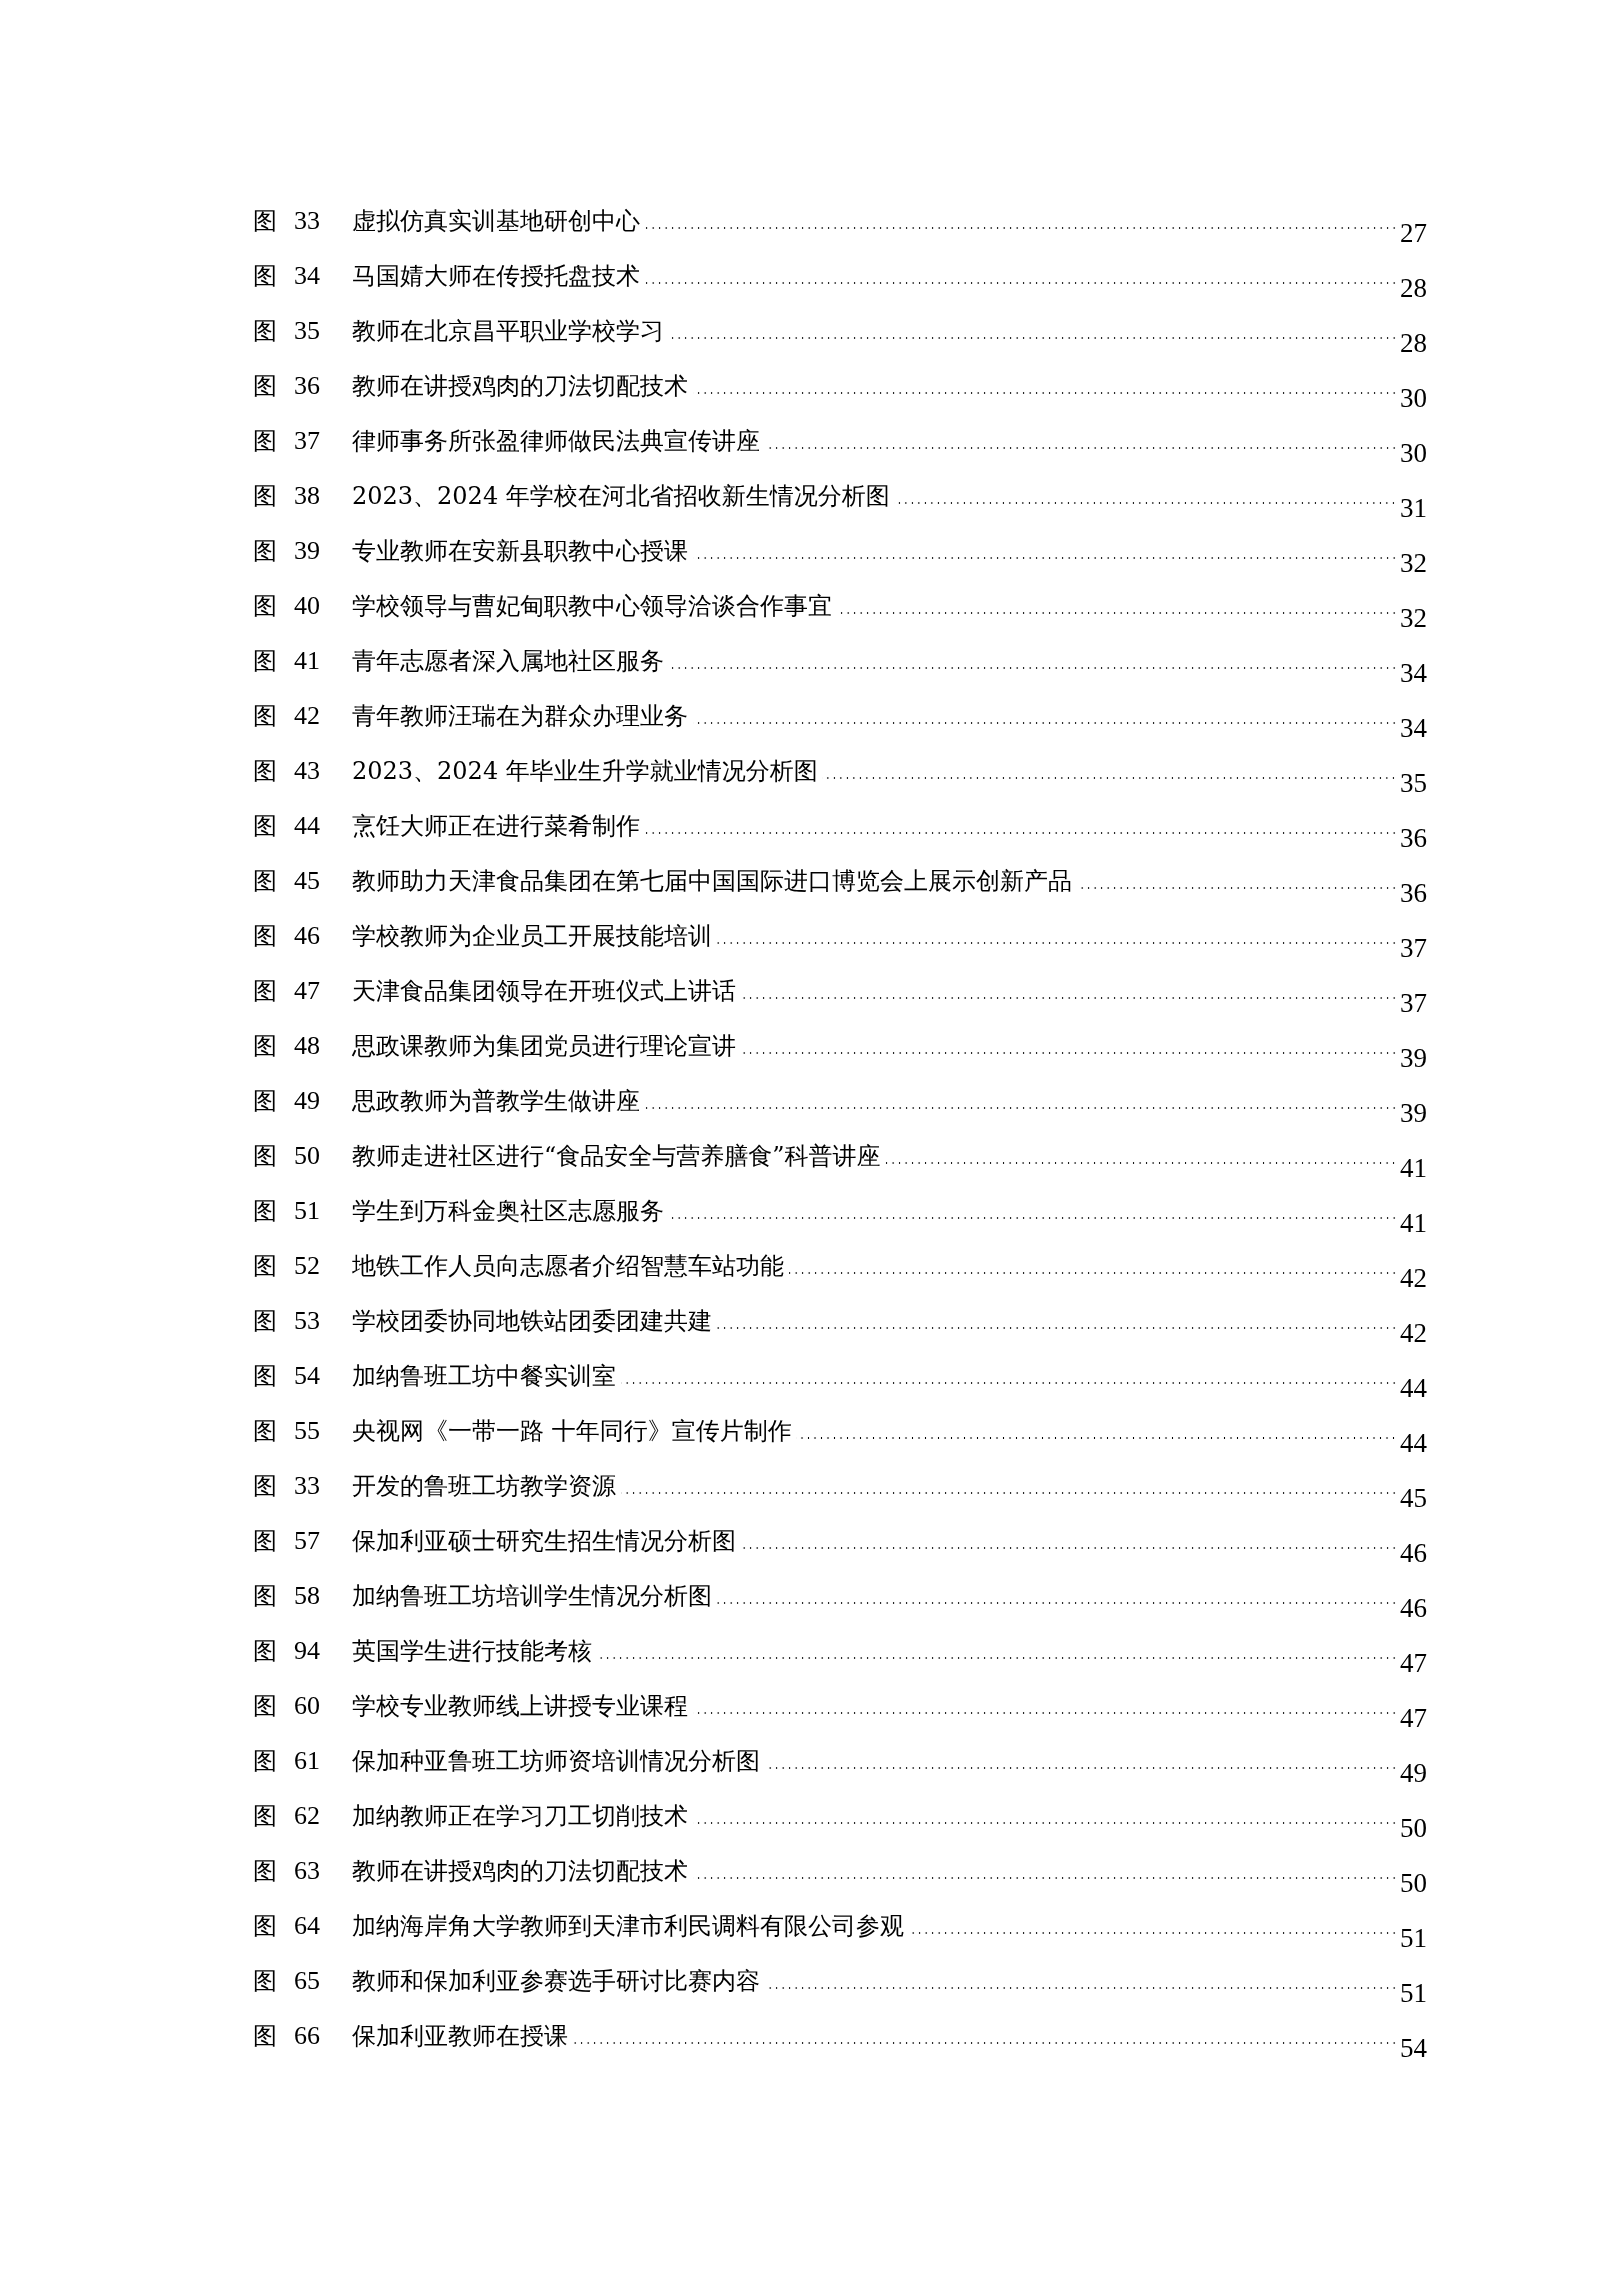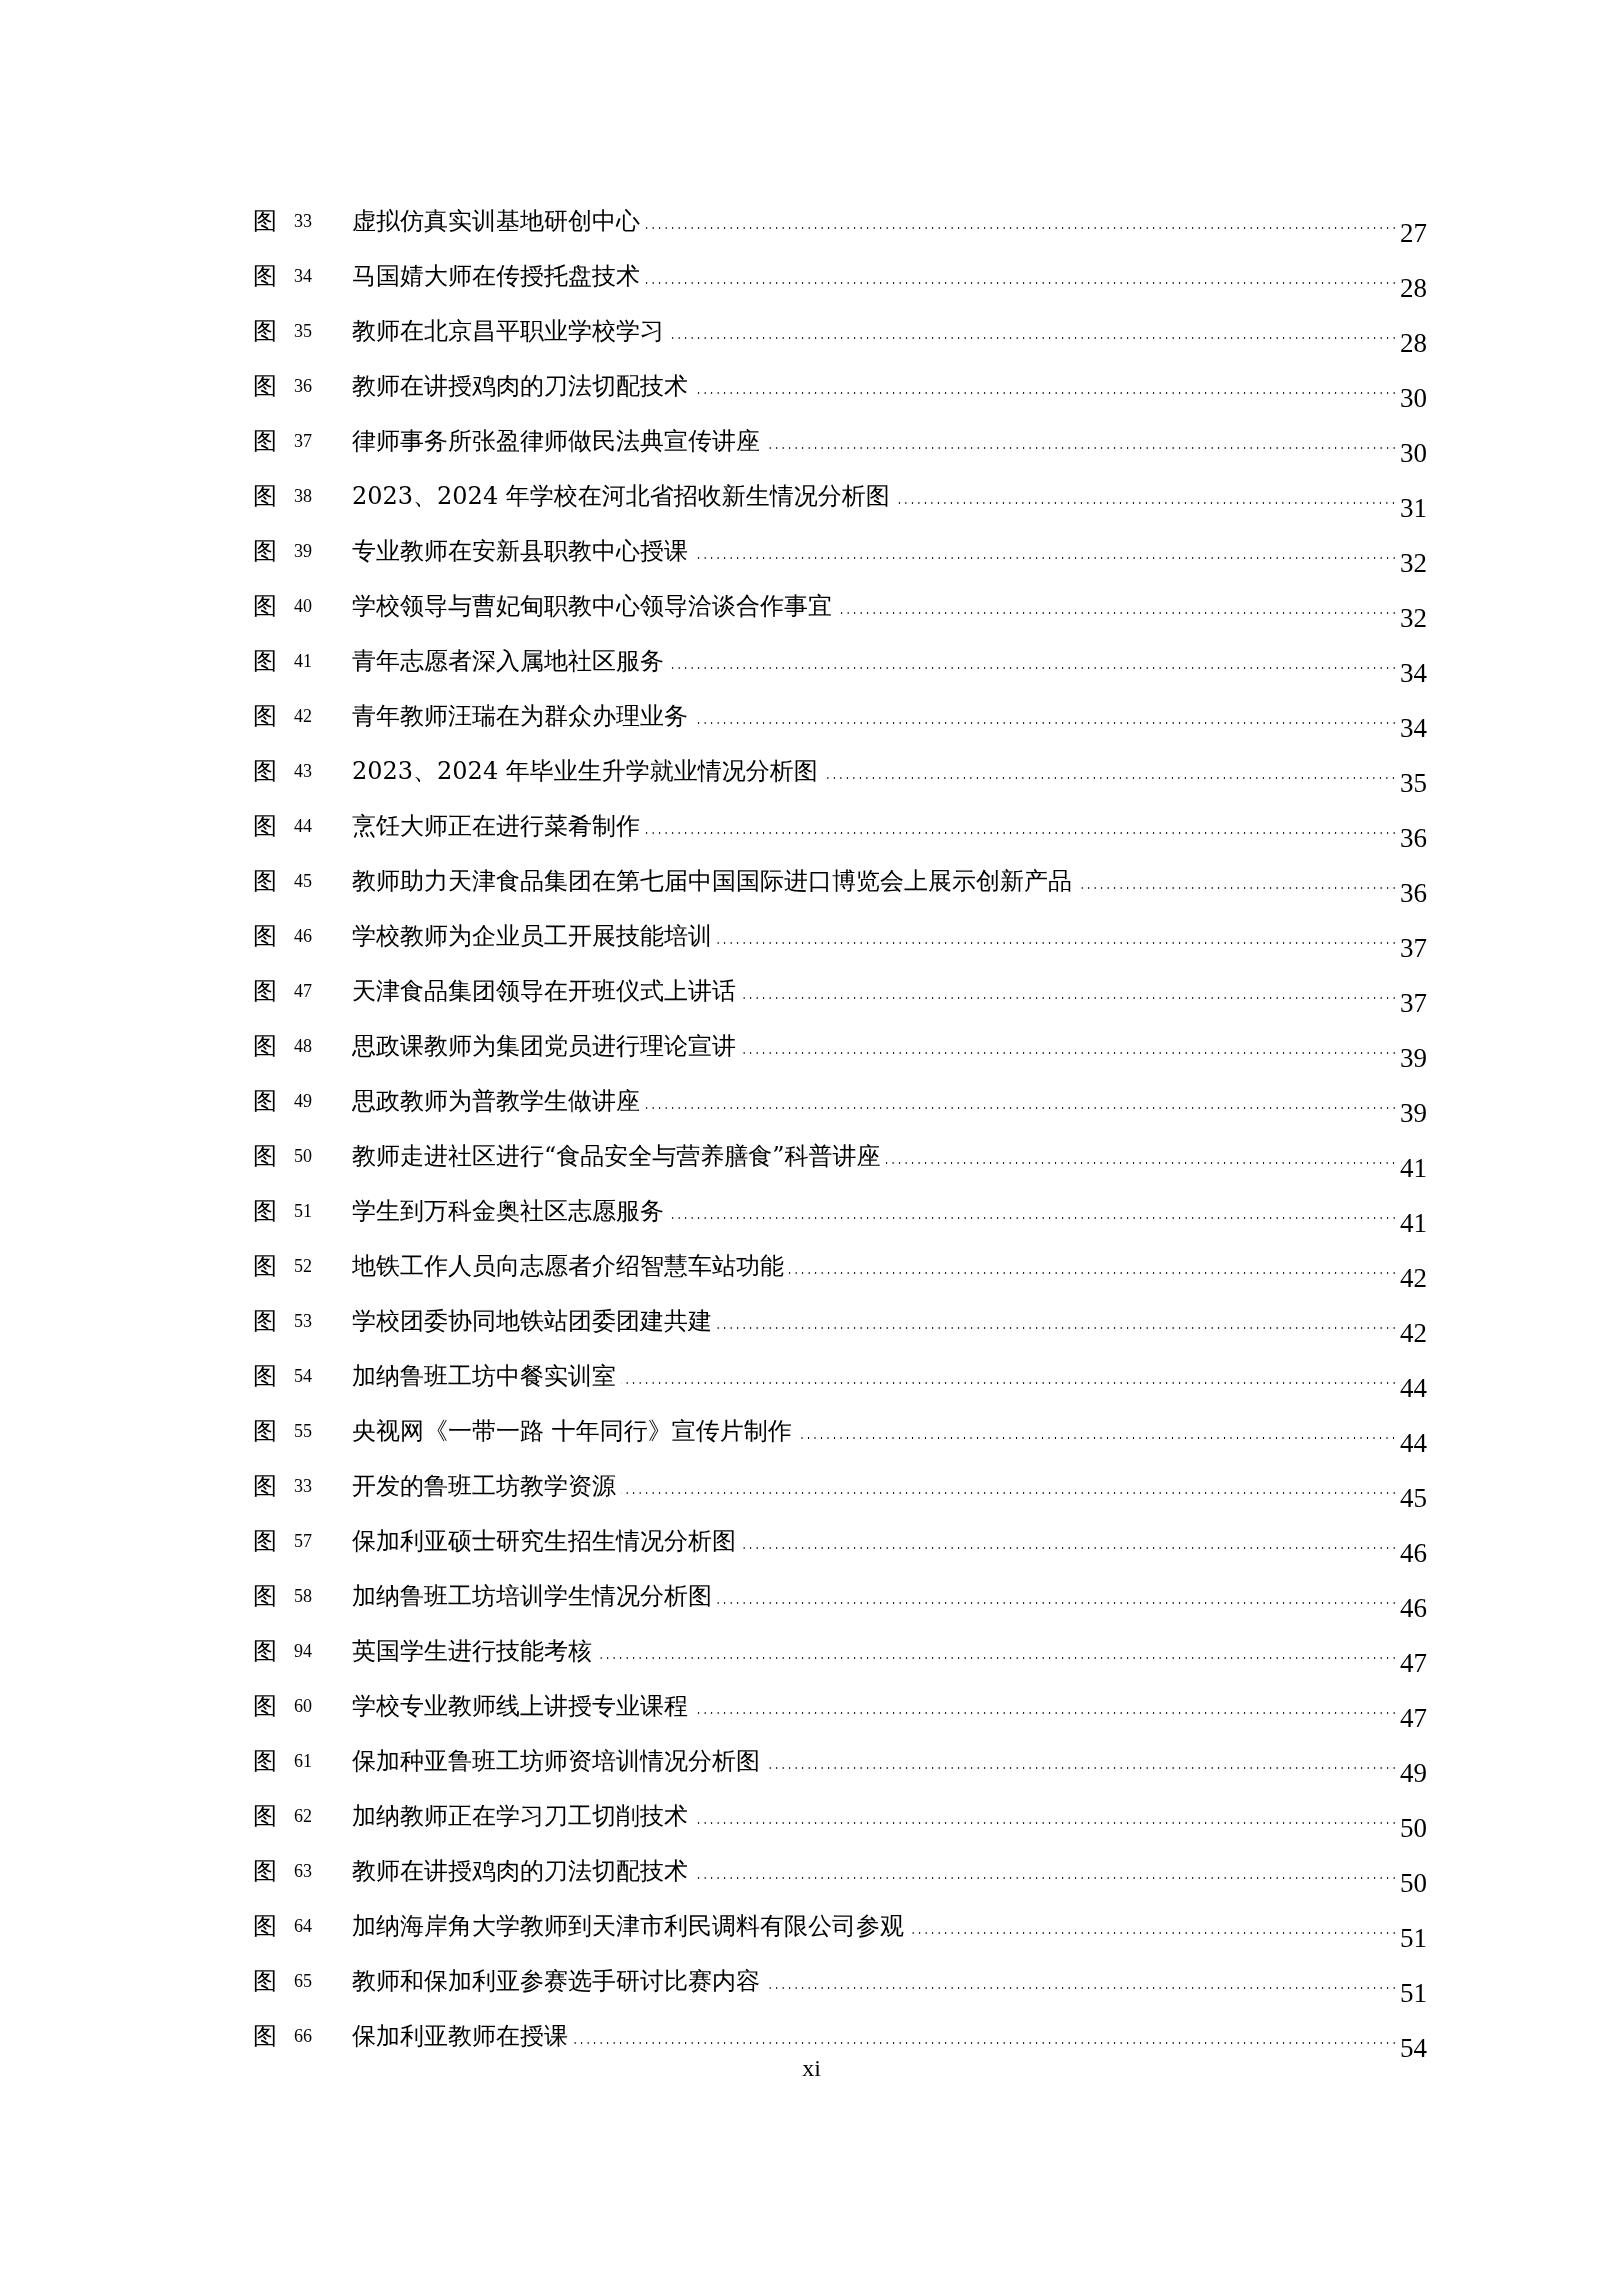--- a/index.html
+++ b/index.html
@@ -39,21 +39,21 @@
     }
     .fig-prefix {
       width: 41px;
       flex: 0 0 41px;
       font-family: "DejaVu Serif", "Liberation Serif", serif;
     }
     .fig-num {
       width: 58px;
       flex: 0 0 58px;
       font-family: "Liberation Serif", serif;
-      font-size: 18px;
+      font-size: 26px;
     }
     .fig-title {
       flex: 0 0 auto;
       font-family: "DejaVu Serif", "Liberation Serif", serif;
       letter-spacing: 0px;
     }
     .leader {
       flex: 1 1 auto;
       height: 26px;
       margin: 0 3px 0 4.6px;
@@ -325,15 +325,14 @@
     <span class="page-num">51</span>
   </div>
       <div class="toc-row">
     <span class="fig-prefix">图</span>
     <span class="fig-num">66</span>
     <span class="fig-title">保加利亚教师在授课</span>
     <span class="leader"></span>
     <span class="page-num">54</span>
   </div>
     </div>
-  <div class="footer">xi</div>
 </div>
 
 
 </body></html>

